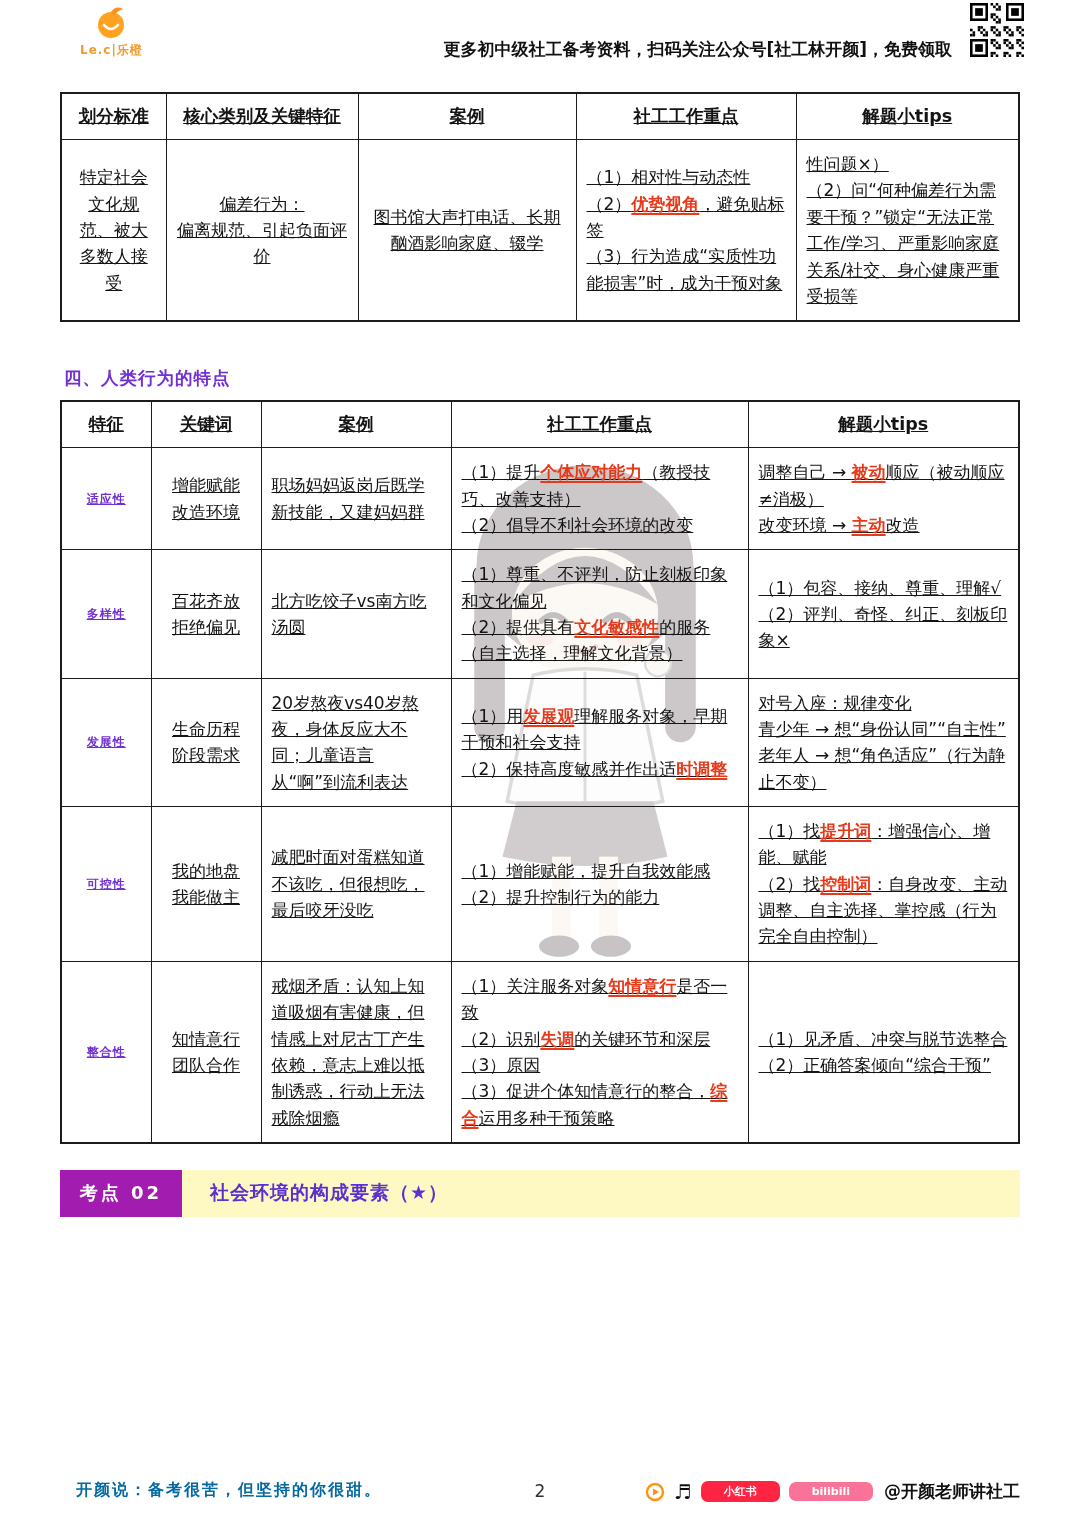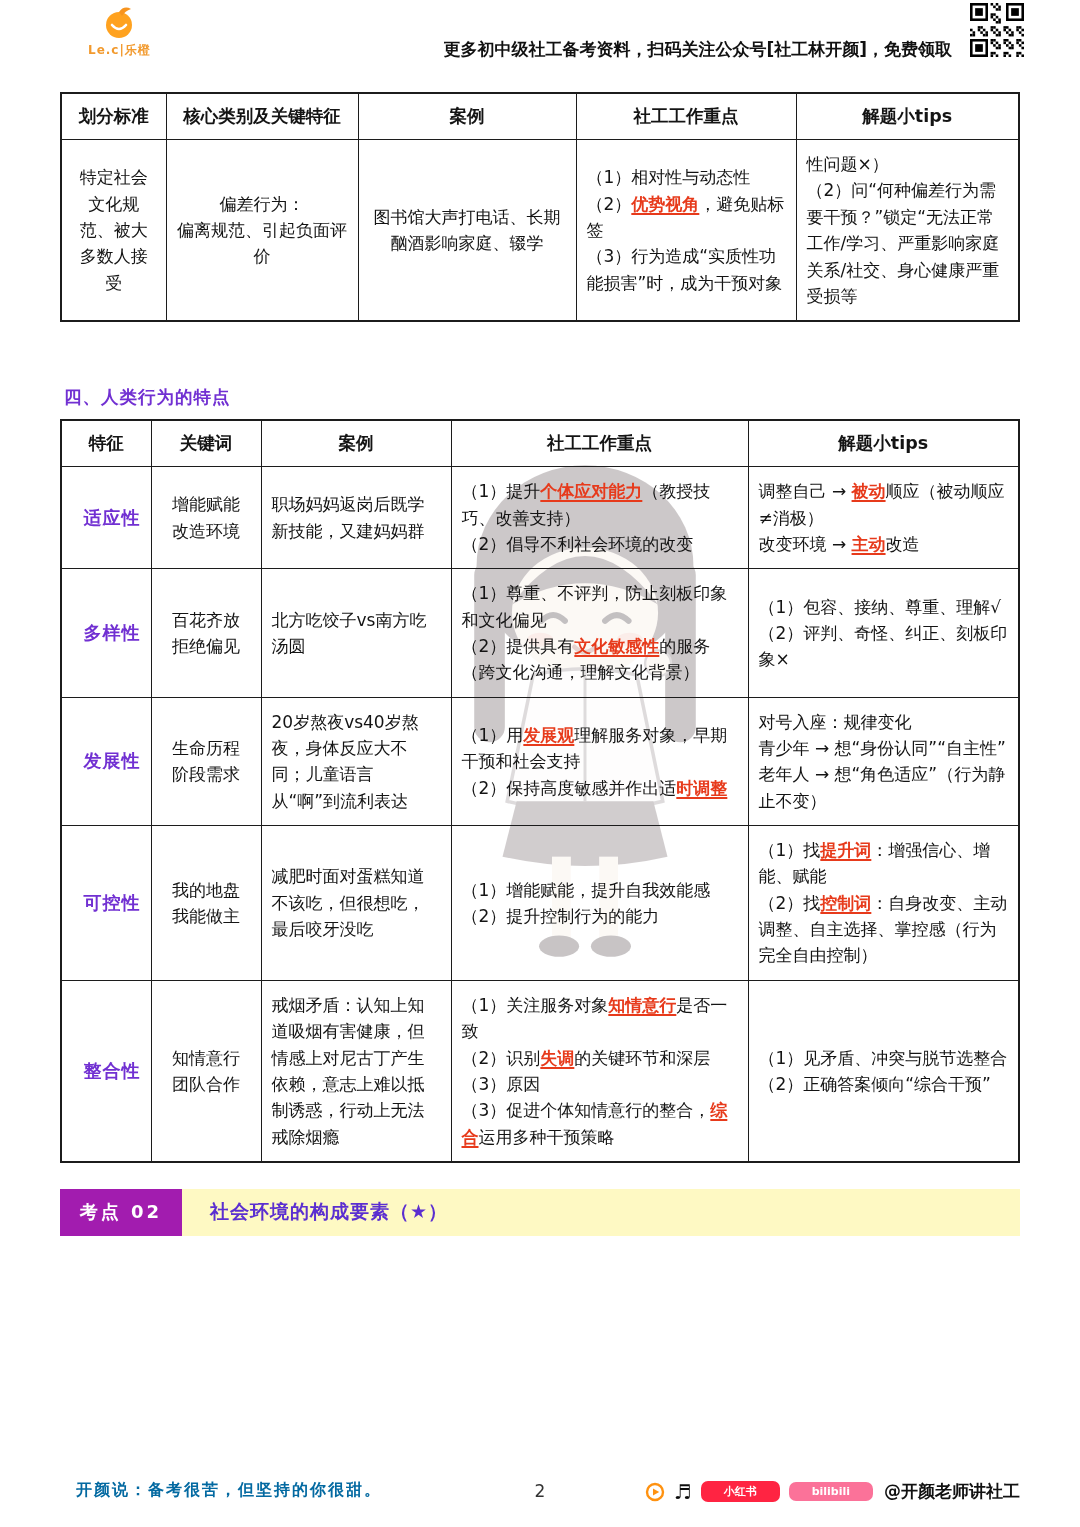--- a/index.html
+++ b/index.html
@@ -2,48 +2,48 @@
 <html><head>
 <meta charset="utf-8">
 <style>
   * { margin:0; padding:0; box-sizing:border-box; }
   html,body { background:#fff; }
   body { width:1080px; height:1527px; font-family:"DejaVu Sans","Liberation Sans",sans-serif; color:#141414; }
   .page { position:relative; width:1080px; height:1527px; background:#fff; overflow:hidden; }
 
   
   .header { position:relative; height:88px; }
-  .logo { position:absolute; left:88px; top:6px; text-align:center; }
+  .logo { position:absolute; left:80px; top:6px; text-align:center; }
   .logo-text { font-size:12px; color:#f29a2e; font-weight:bold; letter-spacing:1px; margin-top:-2px; }
   .promo { position:absolute; right:128px; top:38px; font-size:17px; font-weight:700; color:#111; }
   .qr { position:absolute; right:56px; top:3px; width:54px; height:54px; }
 
   
   .watermark { position:absolute; left:400px; top:430px; width:370px; height:660px; opacity:.30; z-index:0; }
 
   
   .content { position:relative; z-index:1; padding:0 60px; }
 
   table.doc-table { width:100%; border-collapse:collapse; table-layout:fixed; background:transparent; border:2px solid #1c1c1c; }
-  .doc-table th, .doc-table td { border:1.5px solid #1c1c1c; font-size:17px; line-height:1.55; vertical-align:middle; white-space:pre-line; word-break:break-word; background:transparent; }
+  .doc-table th, .doc-table td { border:1.5px solid #1c1c1c; font-size:17px; line-height:1.55; vertical-align:middle; white-space:pre-line; word-break:break-word; background:transparent;text-decoration:underline; }
   .doc-table th { font-weight:700; text-align:center; padding:9px 4px; font-size:17.5px; }
   .doc-table td { padding:11px 10px; }
 
   #table1 td:nth-child(-n+3) { text-align:center; }
   #table1 td:nth-child(n+4) { text-align:left; }
 
   #table2 { margin-top:0; }
-  #table2 tbody td:first-child { text-align:right; color:#7130d2; font-weight:700; font-size:18px; letter-spacing:1px; }
+  #table2 tbody td:first-child { text-align:center; color:#7130d2; font-weight:700; font-size:12px; letter-spacing:1px; }
   #table2 td:nth-child(2) { text-align:center; }
   #table2 td:nth-child(n+3) { text-align:left; }
 
   .seg-red { color:#e73a1b; font-weight:700; text-decoration:underline; text-underline-offset:3px; text-decoration-thickness:2px; }
   .seg-green { color:#00b050; font-weight:700; }
 
-  .section-heading { margin:63px 0 10px 4px; color:#7130d2; font-weight:700; font-size:17.5px; letter-spacing:1px; }
+  .section-heading { margin:44px 0 10px 4px; color:#7130d2; font-weight:700; font-size:17.5px; letter-spacing:1px; }
 
   #table1 { margin-top:4px; }
 
   
   .banner { display:flex; margin-top:26px; height:47px; }
   .banner-tag { background:#a21caf; color:#fff; font-weight:700; font-size:18px; width:122px; display:flex; align-items:center; justify-content:center; letter-spacing:3px; }
   .banner-strip { flex:1; background:#fef9c3; display:flex; align-items:center; padding-left:28px; }
   .banner-title { color:#5b2fd0; font-weight:700; font-size:19px; letter-spacing:1px; }
 
   
@@ -257,21 +257,21 @@
 （2）倡导不利社会环境的改变</span></td>
             <td><span>调整自己 → </span><span class="seg-red">被动</span><span>顺应（被动顺应≠消极）
 改变环境 → </span><span class="seg-red">主动</span><span>改造</span></td>
           </tr>
           <tr>
             <td><span>多样性</span></td>
             <td><span>百花齐放
 拒绝偏见</span></td>
             <td><span>北方吃饺子vs南方吃汤圆</span></td>
             <td><span>（1）尊重、不评判，防止刻板印象和文化偏见
-（2）提供具有</span><span class="seg-red">文化敏感性</span><span>的服务（跨文化沟通，理解文化背景）</span></td>
+（2）提供具有</span><span class="seg-red">文化敏感性</span><span>的服务（自主选择，理解文化背景）</span></td>
             <td><span>（1）包容、接纳、尊重、理解√
 （2）评判、奇怪、纠正、刻板印象×</span></td>
           </tr>
           <tr>
             <td><span>发展性</span></td>
             <td><span>生命历程
 阶段需求</span></td>
             <td><span>20岁熬夜vs40岁熬夜，身体反应大不同；儿童语言从“啊”到流利表达</span></td>
             <td><span>（1）用</span><span class="seg-red">发展观</span><span>理解服务对象，早期干预和社会支持
 （2）保持高度敏感并作出适</span><span class="seg-red">时调整</span></td>

